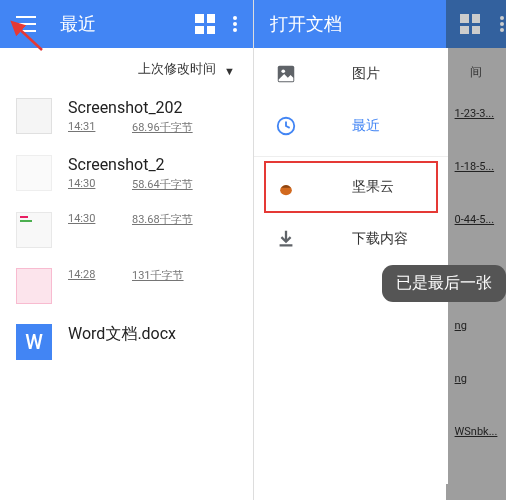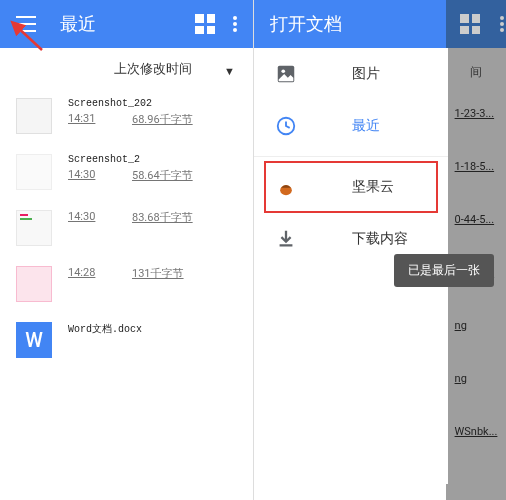--- a/index.html
+++ b/index.html
@@ -13,51 +13,51 @@
     .hamburger { width: 20px; height: 16px; display: flex; flex-direction: column; justify-content: space-between; cursor: pointer; margin-right: 24px; }
     .hamburger span { height: 2px; background: #fff; }
     .toolbar-title { font-size: 18px; font-weight: 400; flex: 1; }
     .grid-icon-box { width: 20px; height: 20px; display: grid; grid-template-columns: 1fr 1fr; grid-template-rows: 1fr 1fr; gap: 3px; cursor: pointer; margin-left: 12px; }
     .grid-icon-box span { background: #fff; }
     .more-icon-box { display: flex; flex-direction: column; align-items: center; cursor: pointer; margin-left: 18px; width: 4px; }
     .more-icon-box span { width: 4px; height: 4px; background: #fff; border-radius: 50%; margin: 1px 0; }
     
     .red-arrow { position: absolute; top: 20px; left: 4px; pointer-events: none; z-index: 10; }
     
-    .sort-row { display: flex; justify-content: flex-end; align-items: flex-end; padding: 12px 18px 10px; font-size: 13px; color: #333; gap: 24px; }
+    .sort-row { display: flex; justify-content: flex-end; align-items: flex-end; padding: 12px 18px 10px; font-size: 13px; color: #333; }
     .sort-row .chev { margin-left: 8px; font-size: 11px; }
     
     .file-list { flex: 1; overflow: hidden; }
     .file-row { display: flex; align-items: flex-start; padding: 10px 16px; cursor: pointer; }
     .file-thumb { width: 36px; height: 36px; margin-right: 16px; display: flex; align-items: center; justify-content: center; flex-shrink: 0; }
     .thumb-white { background: #f5f5f5; border: 1px solid #e0e0e0; }
     .thumb-white2 { background: #fafafa; border: 1px solid #eee; }
     .thumb-white3 { background: #f8f8f8; border: 1px solid #e8e8e8; position: relative; }
     .thumb-white3::before { content: ""; position: absolute; top: 3px; left: 3px; width: 8px; height: 2px; background: #e91e63; }
     .thumb-white3::after { content: ""; position: absolute; top: 7px; left: 3px; width: 12px; height: 2px; background: #4caf50; }
     .thumb-pink { background: #fce4ec; border: 1px solid #f8bbd0; }
     .thumb-word { background: #4285f4; color: #fff; font-size: 20px; font-weight: 500; }
     .file-info { flex: 1; min-width: 0; }
-    .file-name { font-size: 10px; color: #212121; margin-bottom: 3px; white-space: nowrap; overflow: hidden; text-overflow: ellipsis; font-family: Liberation Mono, monospace; }
+    .file-name { font-size: 16px; color: #212121; margin-bottom: 3px; white-space: nowrap; overflow: hidden; text-overflow: ellipsis; }
     .file-meta { display: flex; font-size: 11px; color: #757575; text-decoration: underline; }
     .file-time { width: 64px; }
     
     
     .drawer-items { background: #fff; }
     .drawer-item { display: flex; align-items: center; padding: 14px 20px; cursor: pointer; font-size: 14px; color: #333; gap: 30px; }
     .drawer-item.active { color: #4285f4; }
     .drawer-item.boxed { border: 2px solid #e53935; margin: 0 10px; padding: 12px 8px; }
     .drawer-icon { width: 24px; height: 24px; margin-right: 24px; display: flex; align-items: center; justify-content: center; }
     
     .bg-dimmed-list { position: absolute; top: 48px; right: 0; width: 60px; height: calc(100% - 48px); background: #9e9e9e; display: flex; flex-direction: column; align-items: center; padding-top: 16px; z-index: -1; }
     .bg-dimmed-list .sort-mini { font-size: 12px; color: #333; margin-bottom: 26px; }
     .bg-dimmed-list .stub { font-size: 11px; color: #222; margin-bottom: 40px; text-decoration: underline; }
     .right-pane-main { position: absolute; left: 0; top: 0; bottom: 16px; width: 194px; background: #fff; z-index: 2; }
     
-    .toast { position: absolute; right: 62px; top: 254px; transform: translateX(50%); background: #555; color: #fff; font-size: 12px; padding: 8px 14px; border-radius: 3px; z-index: 5; white-space: nowrap; }
+    .toast { position: absolute; right: 62px; top: 265px; transform: translateX(50%); background: #555; color: #fff; font-size: 16px; padding: 8px 14px; border-radius: 11px; z-index: 5; white-space: nowrap; }
     
     .divider { height: 1px; background: #eee; margin: 4px 0; }
     
     .right-toolbar-icons { position: absolute; top: 0; right: 0; height: 48px; width: 60px; background: #33619e; display: flex; align-items: center; justify-content: center; gap: 12px; z-index: 3; }
     .right-toolbar-icons .grid-icon-box span { background: #ccc; }
     .right-toolbar-icons .more-icon-box { margin-left: 8px; }
     .right-toolbar-icons .more-icon-box span { background: #ccc; }
   </style>
 </head>
 <body>

